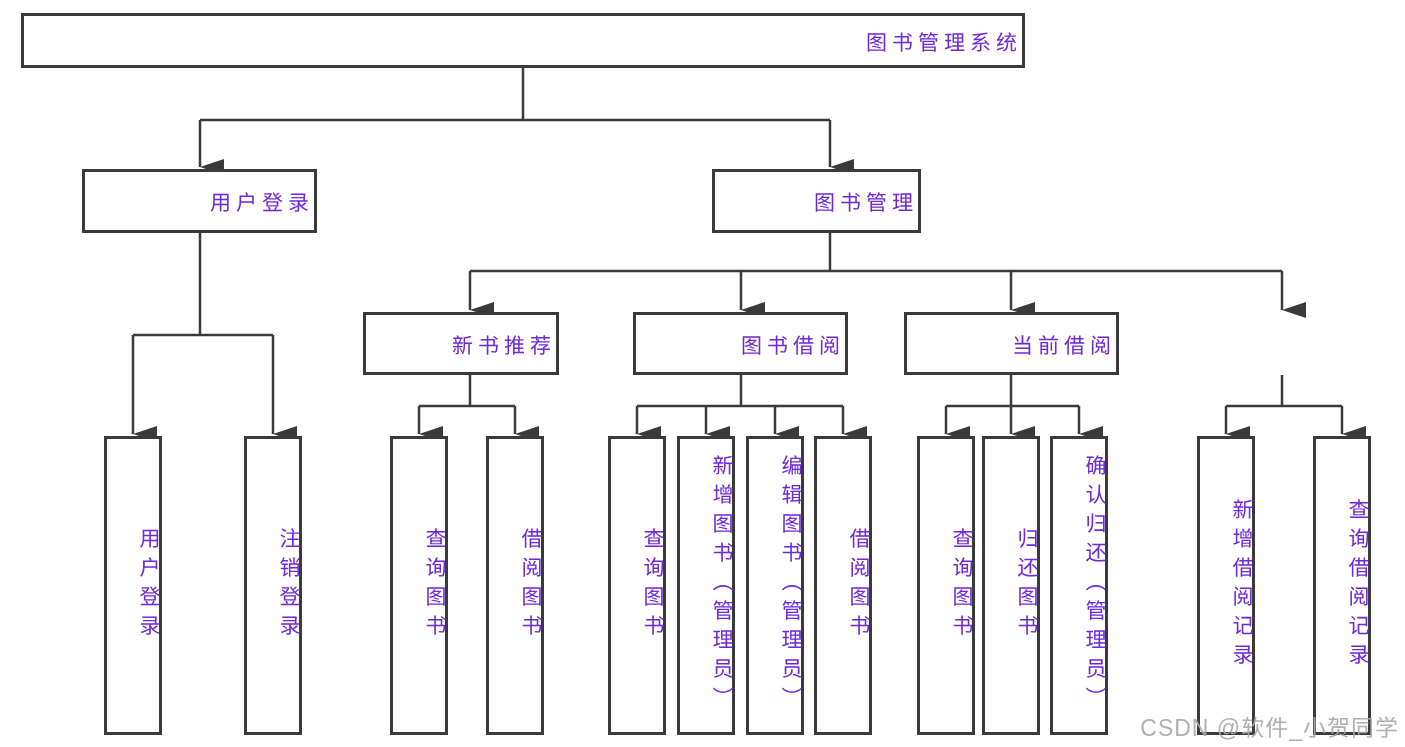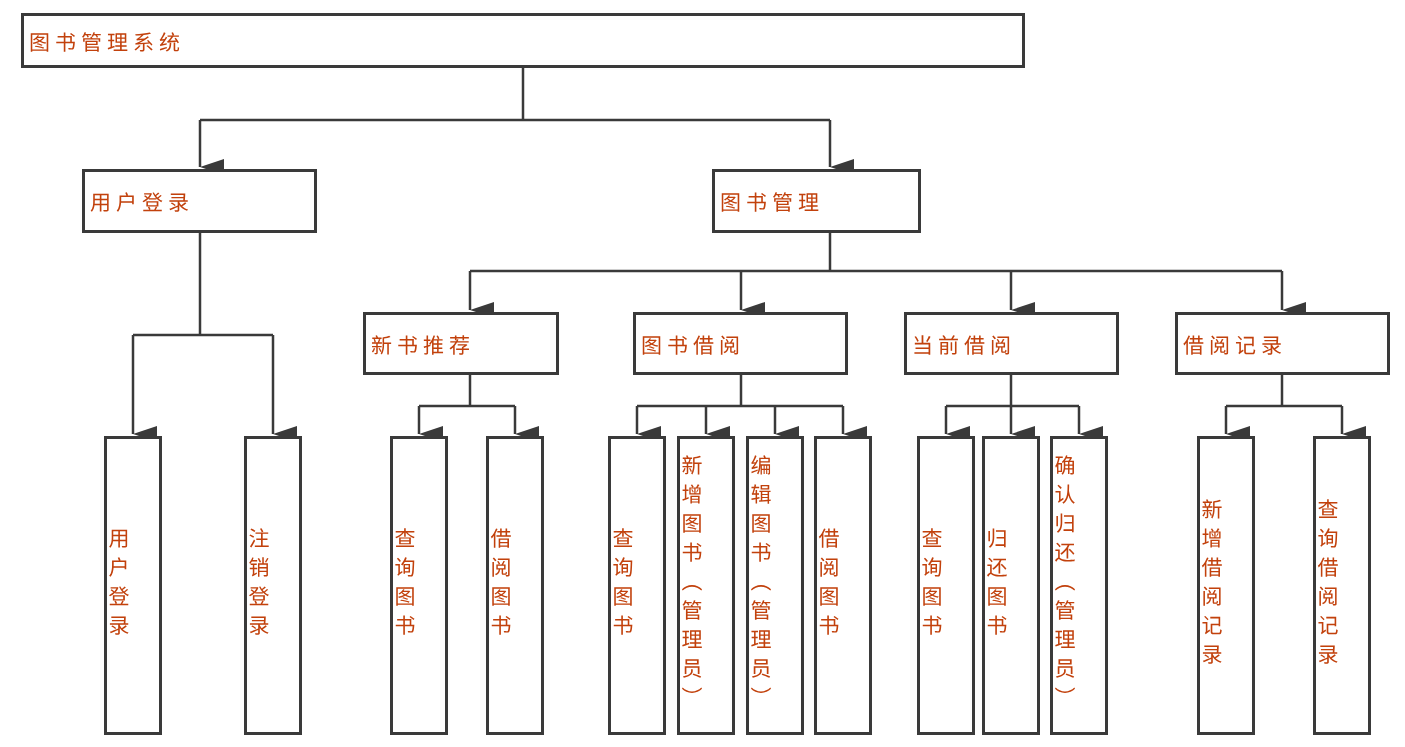--- a/index.html
+++ b/index.html
@@ -20,22 +20,22 @@
     left: 0; top: 0;
     width: 1405px; height: 747px;
     z-index: 1;
   }
   .node {
     position: absolute;
     border: 3px solid #3a3a3a;
     background: #ffffff;
     display: flex;
     align-items: center;
-    justify-content: flex-start;
-    color: #c2410c;
+    justify-content: flex-end;
+    color: #6d28d9;
     z-index: 2;
   }
   .hlabel {
     font-size: 21px;
     letter-spacing: 5px;
     text-indent: 5px; 
     white-space: nowrap;
   }
   .vnode .vlabel {
     writing-mode: vertical-rl;
@@ -146,23 +146,20 @@
 
   <div class="node n-l3a">
     <span class="hlabel">新书推荐</span>
   </div>
   <div class="node n-l3b">
     <span class="hlabel">图书借阅</span>
   </div>
   <div class="node n-l3c">
     <span class="hlabel">当前借阅</span>
   </div>
-  <div class="node n-l3d">
-    <span class="hlabel">借阅记录</span>
-  </div>
 
   <div class="node vnode leaf f1">
     <span class="vlabel">用户登录</span>
   </div>
   <div class="node vnode leaf f2">
     <span class="vlabel">注销登录</span>
   </div>
   <div class="node vnode leaf f3">
     <span class="vlabel">查询图书</span>
   </div>
@@ -190,14 +187,15 @@
   <div class="node vnode leaf f11">
     <span class="vlabel">确认归还（管理员）</span>
   </div>
   <div class="node vnode leaf f12">
     <span class="vlabel">新增借阅记录</span>
   </div>
   <div class="node vnode leaf f13">
     <span class="vlabel">查询借阅记录</span>
   </div>
 
+  <div class="watermark">CSDN @软件_小贺同学</div>
 
 </div>
 
 </body></html>

